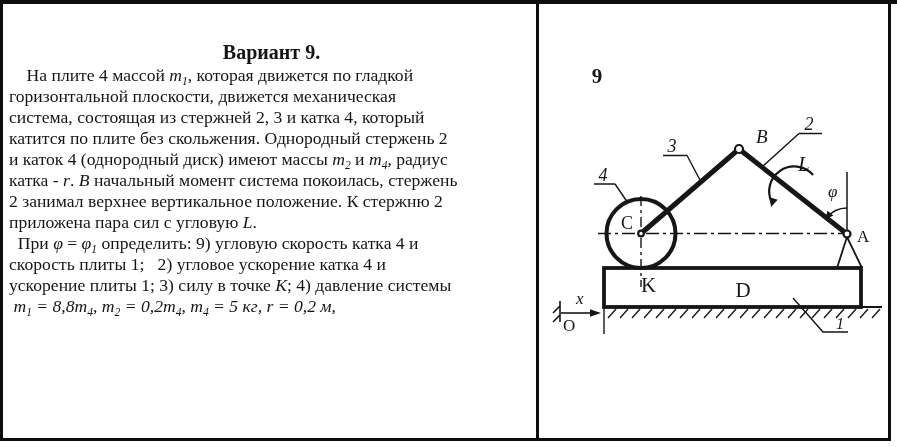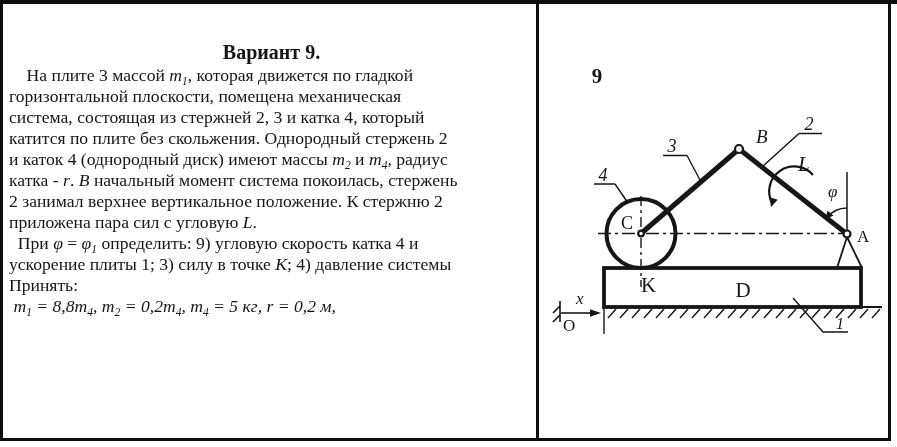--- a/index.html
+++ b/index.html
@@ -29,31 +29,31 @@
 
   <div class="b" style="left:0; top:0; width:897px; height:4px;"></div>
   <div class="b" style="left:0; top:438px; width:891px; height:3px;"></div>
   <div class="b" style="left:0; top:0; width:3px; height:441px;"></div>
   <div class="b" style="left:888px; top:0; width:3px; height:441px;"></div>
   <div class="b" style="left:536px; top:0; width:3px; height:441px;"></div>
 
   <div class="text-cell">
     <div class="title">Вариант 9.</div>
     <div id="problem-lines">
-        <div class="tline"><span>    На плите 3 массой </span><span class="it">m</span><span class="it sb">1</span><span>, которая движется по гладкой</span></div>
-        <div class="tline"><span>горизонтальной плоскости, помещена механическая</span></div>
+        <div class="tline"><span>    На плите 4 массой </span><span class="it">m</span><span class="it sb">1</span><span>, которая движется по гладкой</span></div>
+        <div class="tline"><span>горизонтальной плоскости, движется механическая</span></div>
         <div class="tline"><span>система, состоящая из стержней 2, 3 и катка 4, который</span></div>
         <div class="tline"><span>катится по плите без скольжения. Однородный стержень 2</span></div>
         <div class="tline"><span>и каток 4 (однородный диск) имеют массы </span><span class="it">m</span><span class="it sb">2</span><span> и </span><span class="it">m</span><span class="it sb">4</span><span>, радиус</span></div>
         <div class="tline"><span>катка - </span><span class="it">r</span><span>. </span><span class="it">В</span><span> начальный момент система покоилась, стержень</span></div>
         <div class="tline"><span>2 занимал верхнее вертикальное положение. К стержню 2</span></div>
         <div class="tline"><span>приложена пара сил с угловую </span><span class="it">L</span><span>.</span></div>
         <div class="tline"><span>  При </span><span class="it">φ</span><span> = </span><span class="it">φ</span><span class="it sb">1</span><span> определить: 9) угловую скорость катка 4 и</span></div>
+        <div class="tline"><span>скорость плиты 1;   2) угловое ускорение катка 4 и</span></div>
         <div class="tline"><span>ускорение плиты 1; 3) силу в точке </span><span class="it">К</span><span>; 4) давление системы</span></div>
-        <div class="tline"><span>Принять:</span></div>
         <div class="tline"><span> </span><span class="it">m</span><span class="it sb">1</span><span class="it"> = 8,8</span><span class="it">m</span><span class="it sb">4</span><span class="it">, </span><span class="it">m</span><span class="it sb">2</span><span class="it"> = 0,2</span><span class="it">m</span><span class="it sb">4</span><span class="it">, </span><span class="it">m</span><span class="it sb">4</span><span class="it"> = 5 кг, </span><span class="it">r</span><span class="it"> = 0,2 м,</span></div>
       </div>
   </div>
 
   <svg class="figure" width="353" height="440" viewBox="0 0 353 440">
 
     <text x="60" y="83" text-anchor="middle" font-size="21" font-weight="bold">9</text>
 
     <path class="stroke" stroke-width="1.4" stroke-dasharray="13 4 3 4" d="M61 233.5 H309"></path>
     <path class="stroke" stroke-width="1.4" stroke-dasharray="10 4 3 4" d="M104 196 V287"></path>

